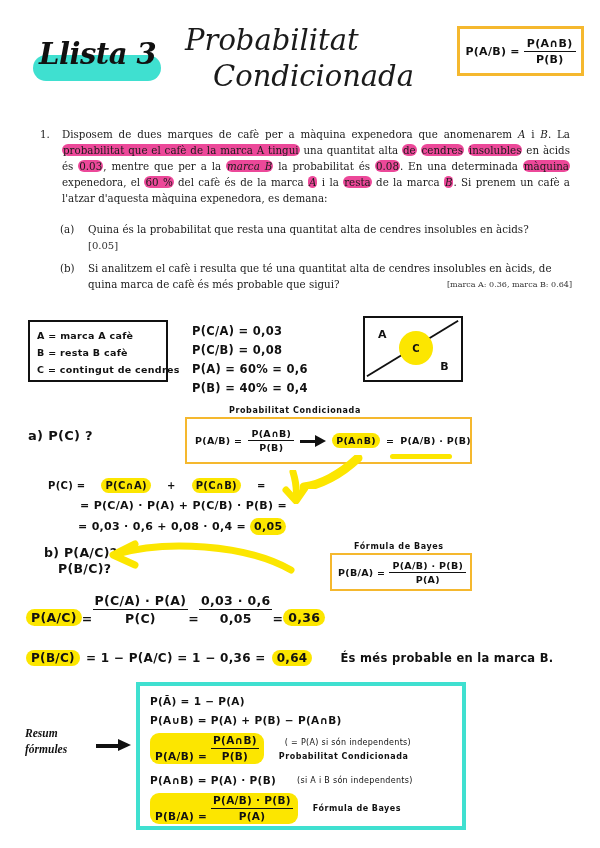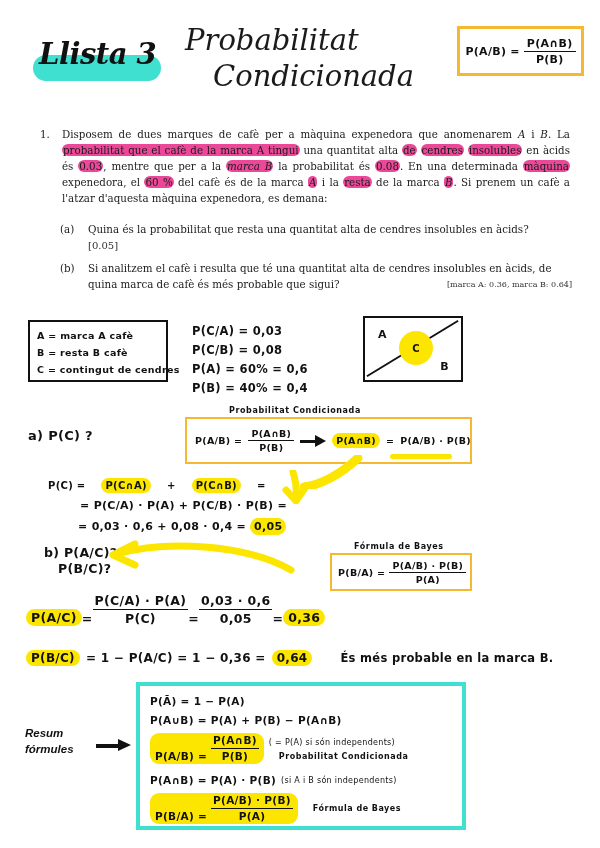--- a/index.html
+++ b/index.html
@@ -179,33 +179,33 @@
   }
   #pbc-line {
     position: absolute; left: 26px; top: 650px; width: 450px;
     font-size: 12px; display: flex; align-items: center; gap: 6px; white-space: nowrap;
   }
   #pbc-note { margin-left: 22px; font-size: 11.5px; }
 
   
   #resum-label {
     position: absolute; left: 25px; top: 725px; font-size: 11.5px; line-height: 16px;
-    font-family: Liberation Sans, sans-serif; font-style: italic; font-weight: 600;
+    font-family: Liberation Serif, serif; font-style: italic; font-weight: 600;
   }
   #resum-arrow { position: absolute; left: 96px; top: 740px; width: 36px; height: 12px; }
   #resum-arrow::before { content:""; position:absolute; left:0; top:4px; width:26px; height:3.5px; background:#111; }
   #resum-arrow::after { content:""; position:absolute; left:22px; top:-1px;
     border-left: 13px solid #111; border-top: 6.5px solid transparent; border-bottom: 6.5px solid transparent; }
 
   #summary-box {
     position: absolute; left: 136px; top: 682px; width: 330px; height: 148px;
     border: 4px solid #3FE0D0; background: #fff; padding: 9px 10px;
   }
   #summary-box .sline { font-size: 10.5px; line-height: 13px; margin-bottom: 6px; white-space: nowrap; display:flex; align-items:center; gap:5px;}
-  .note { font-size: 8px; font-weight: 500; color: #111; margin-left: 0; }
+  .note { font-size: 8px; font-weight: 500; color: #111; margin-left: 16px; }
   .smallcaps-note { font-size: 8px; font-weight: 700; letter-spacing: .5px; margin-left: 10px;}
   .fracbox { display: inline-block; text-align: center; }
   .fracbox .num { display:block; border-bottom: 1.3px solid #111; padding: 0 2px 1px; }
   .fracbox .den { display:block; padding-top: 1px; }
   .hl-frac { background:#FCE600; border-radius: 9px; padding: 1px 5px; display:inline-block; }
   .hl-round { background:#FCE600; border-radius: 10px; padding: 1px 5px; }
 </style>
 </head>
 <body>
 

